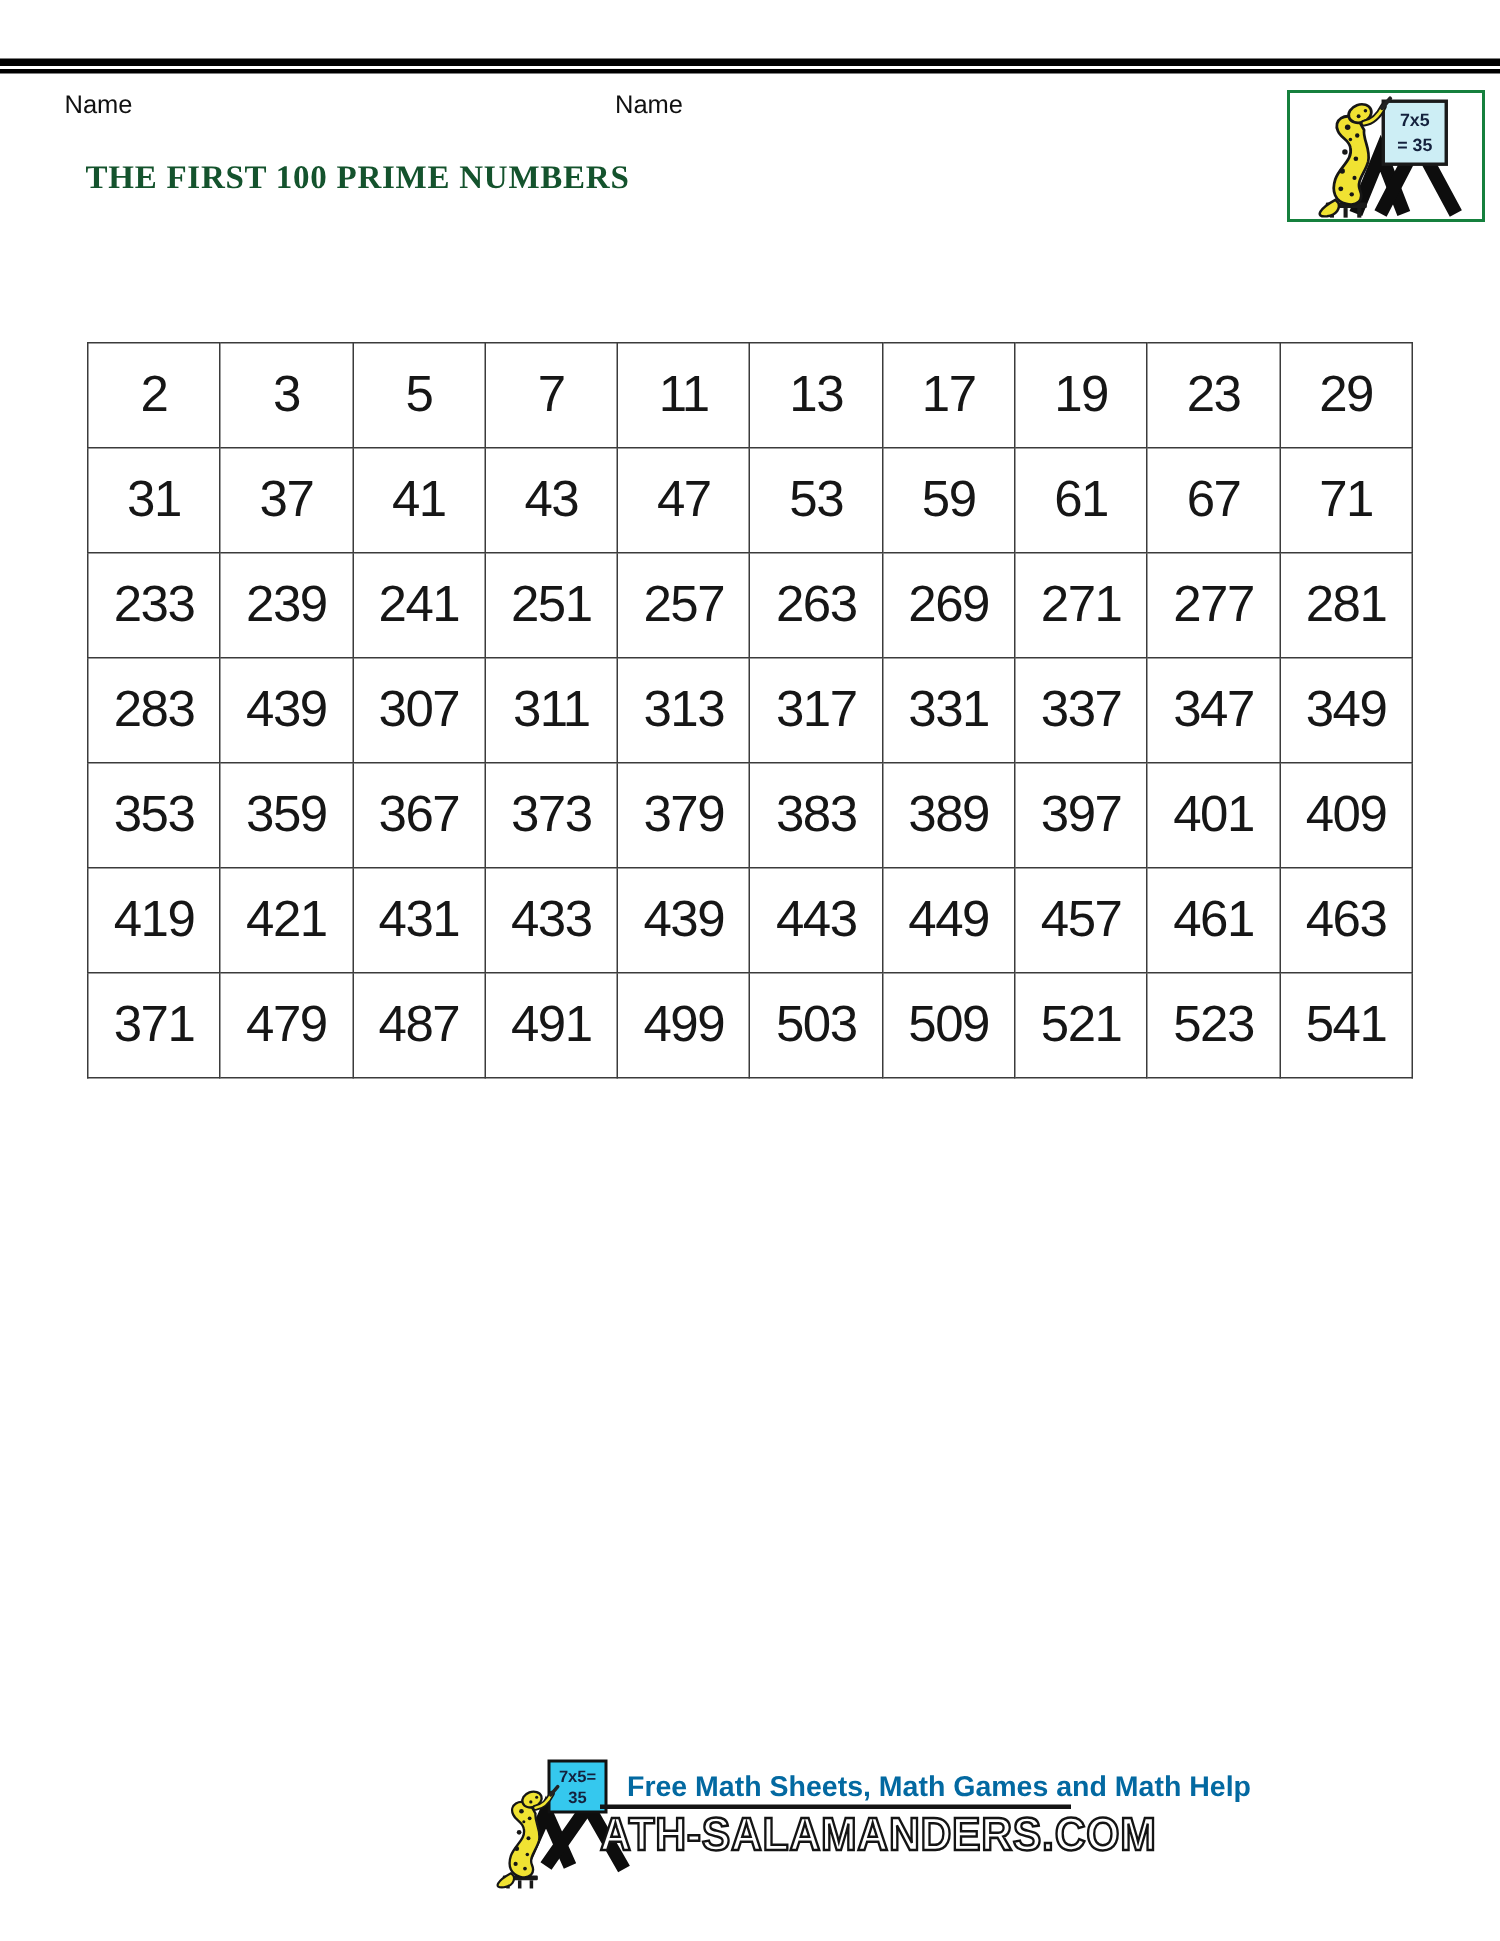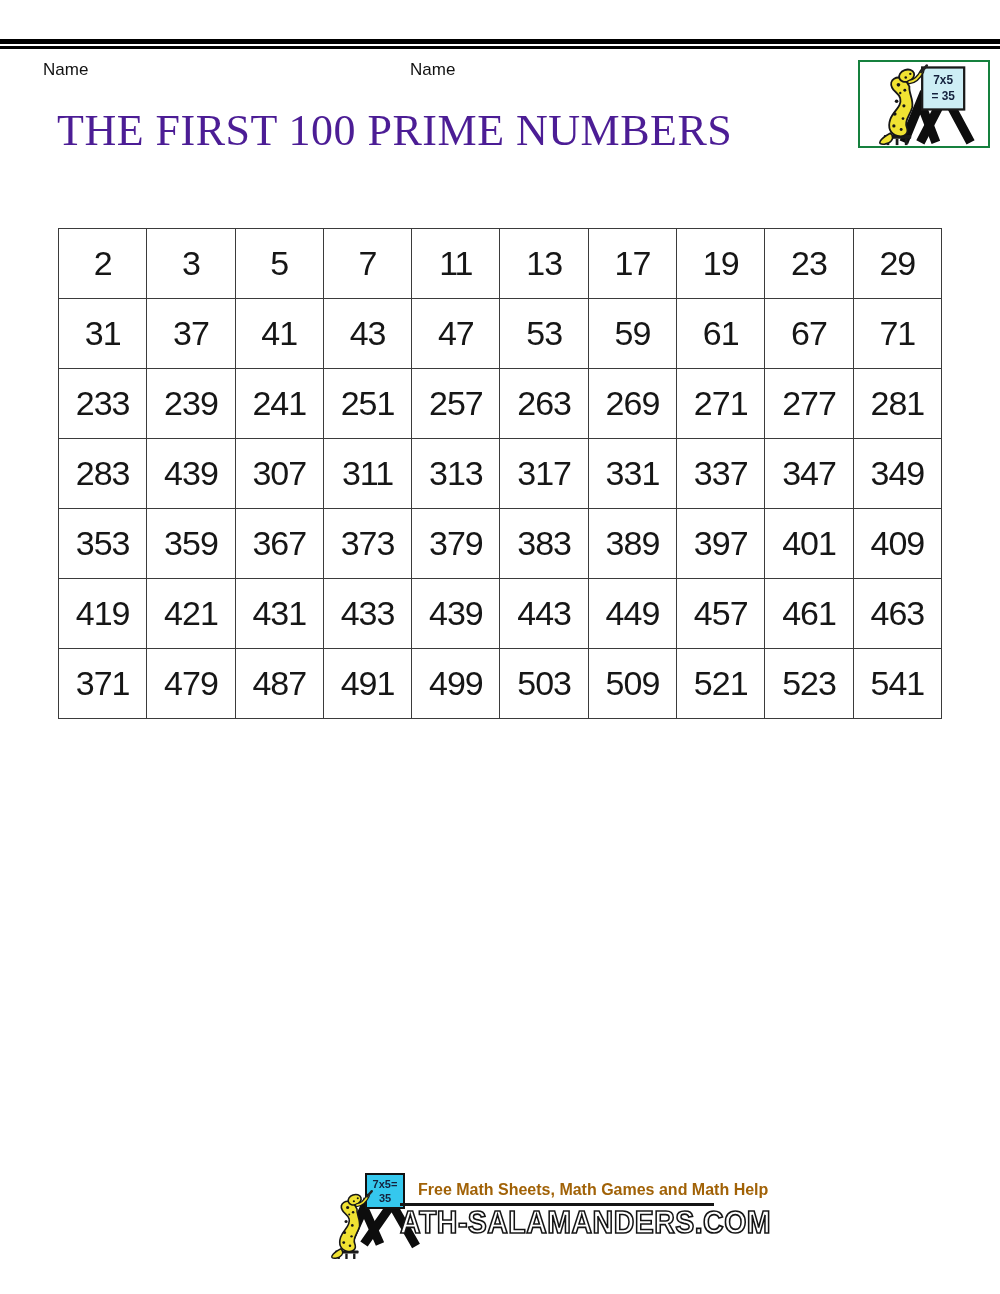--- a/index.html
+++ b/index.html
@@ -21,40 +21,40 @@
 
   .header-logo {
     position:absolute; left:858px; top:60px; width:132px; height:88px;
     border:2px solid #15803d; background:#fff;
     display:flex; align-items:center; justify-content:center;
   }
 
   .page-title {
     position:absolute; left:57px; top:105px;
     font-family:"Liberation Serif","DejaVu Serif",serif;
-    font-size:44px; font-weight:400; color:#4c1d95;
+    font-size:22px; font-weight:700; color:#14532d;
     white-space:nowrap; letter-spacing:0.5px;
   }
 
   .primes-table {
     position:absolute; left:58px; top:228px; width:884px;
     border-collapse:collapse; table-layout:fixed;
   }
   .primes-table td {
     border:1px solid #3b3b3b; height:70px;
     text-align:center; vertical-align:middle;
     font-size:34px; letter-spacing:-1px; color:#161616;
     font-family:"Liberation Sans", sans-serif;
   }
 
   .footer { position:absolute; left:330px; top:1172px; width:430px; height:98px; }
   .footer-logo-svg { position:absolute; left:0; top:0; }
   .tagline {
     position:absolute; left:88px; top:9px; width:300px;
-    text-align:center; font-size:16px; font-weight:bold; color:#a16207;
+    text-align:center; font-size:19px; font-weight:bold; color:#0369a1;
     white-space:nowrap;
   }
   .footer-rule { position:absolute; left:70px; top:31px; width:314px; height:3px; background:#141414; }
   .wordmark {
     position:absolute; left:70px; top:34px; line-height:34px;
     font-size:31px; font-weight:bold; letter-spacing:0.5px; white-space:nowrap;
     font-family:"Liberation Sans", sans-serif;
     color:#141414;
     transform:scaleX(0.92); transform-origin:left center;
   }

